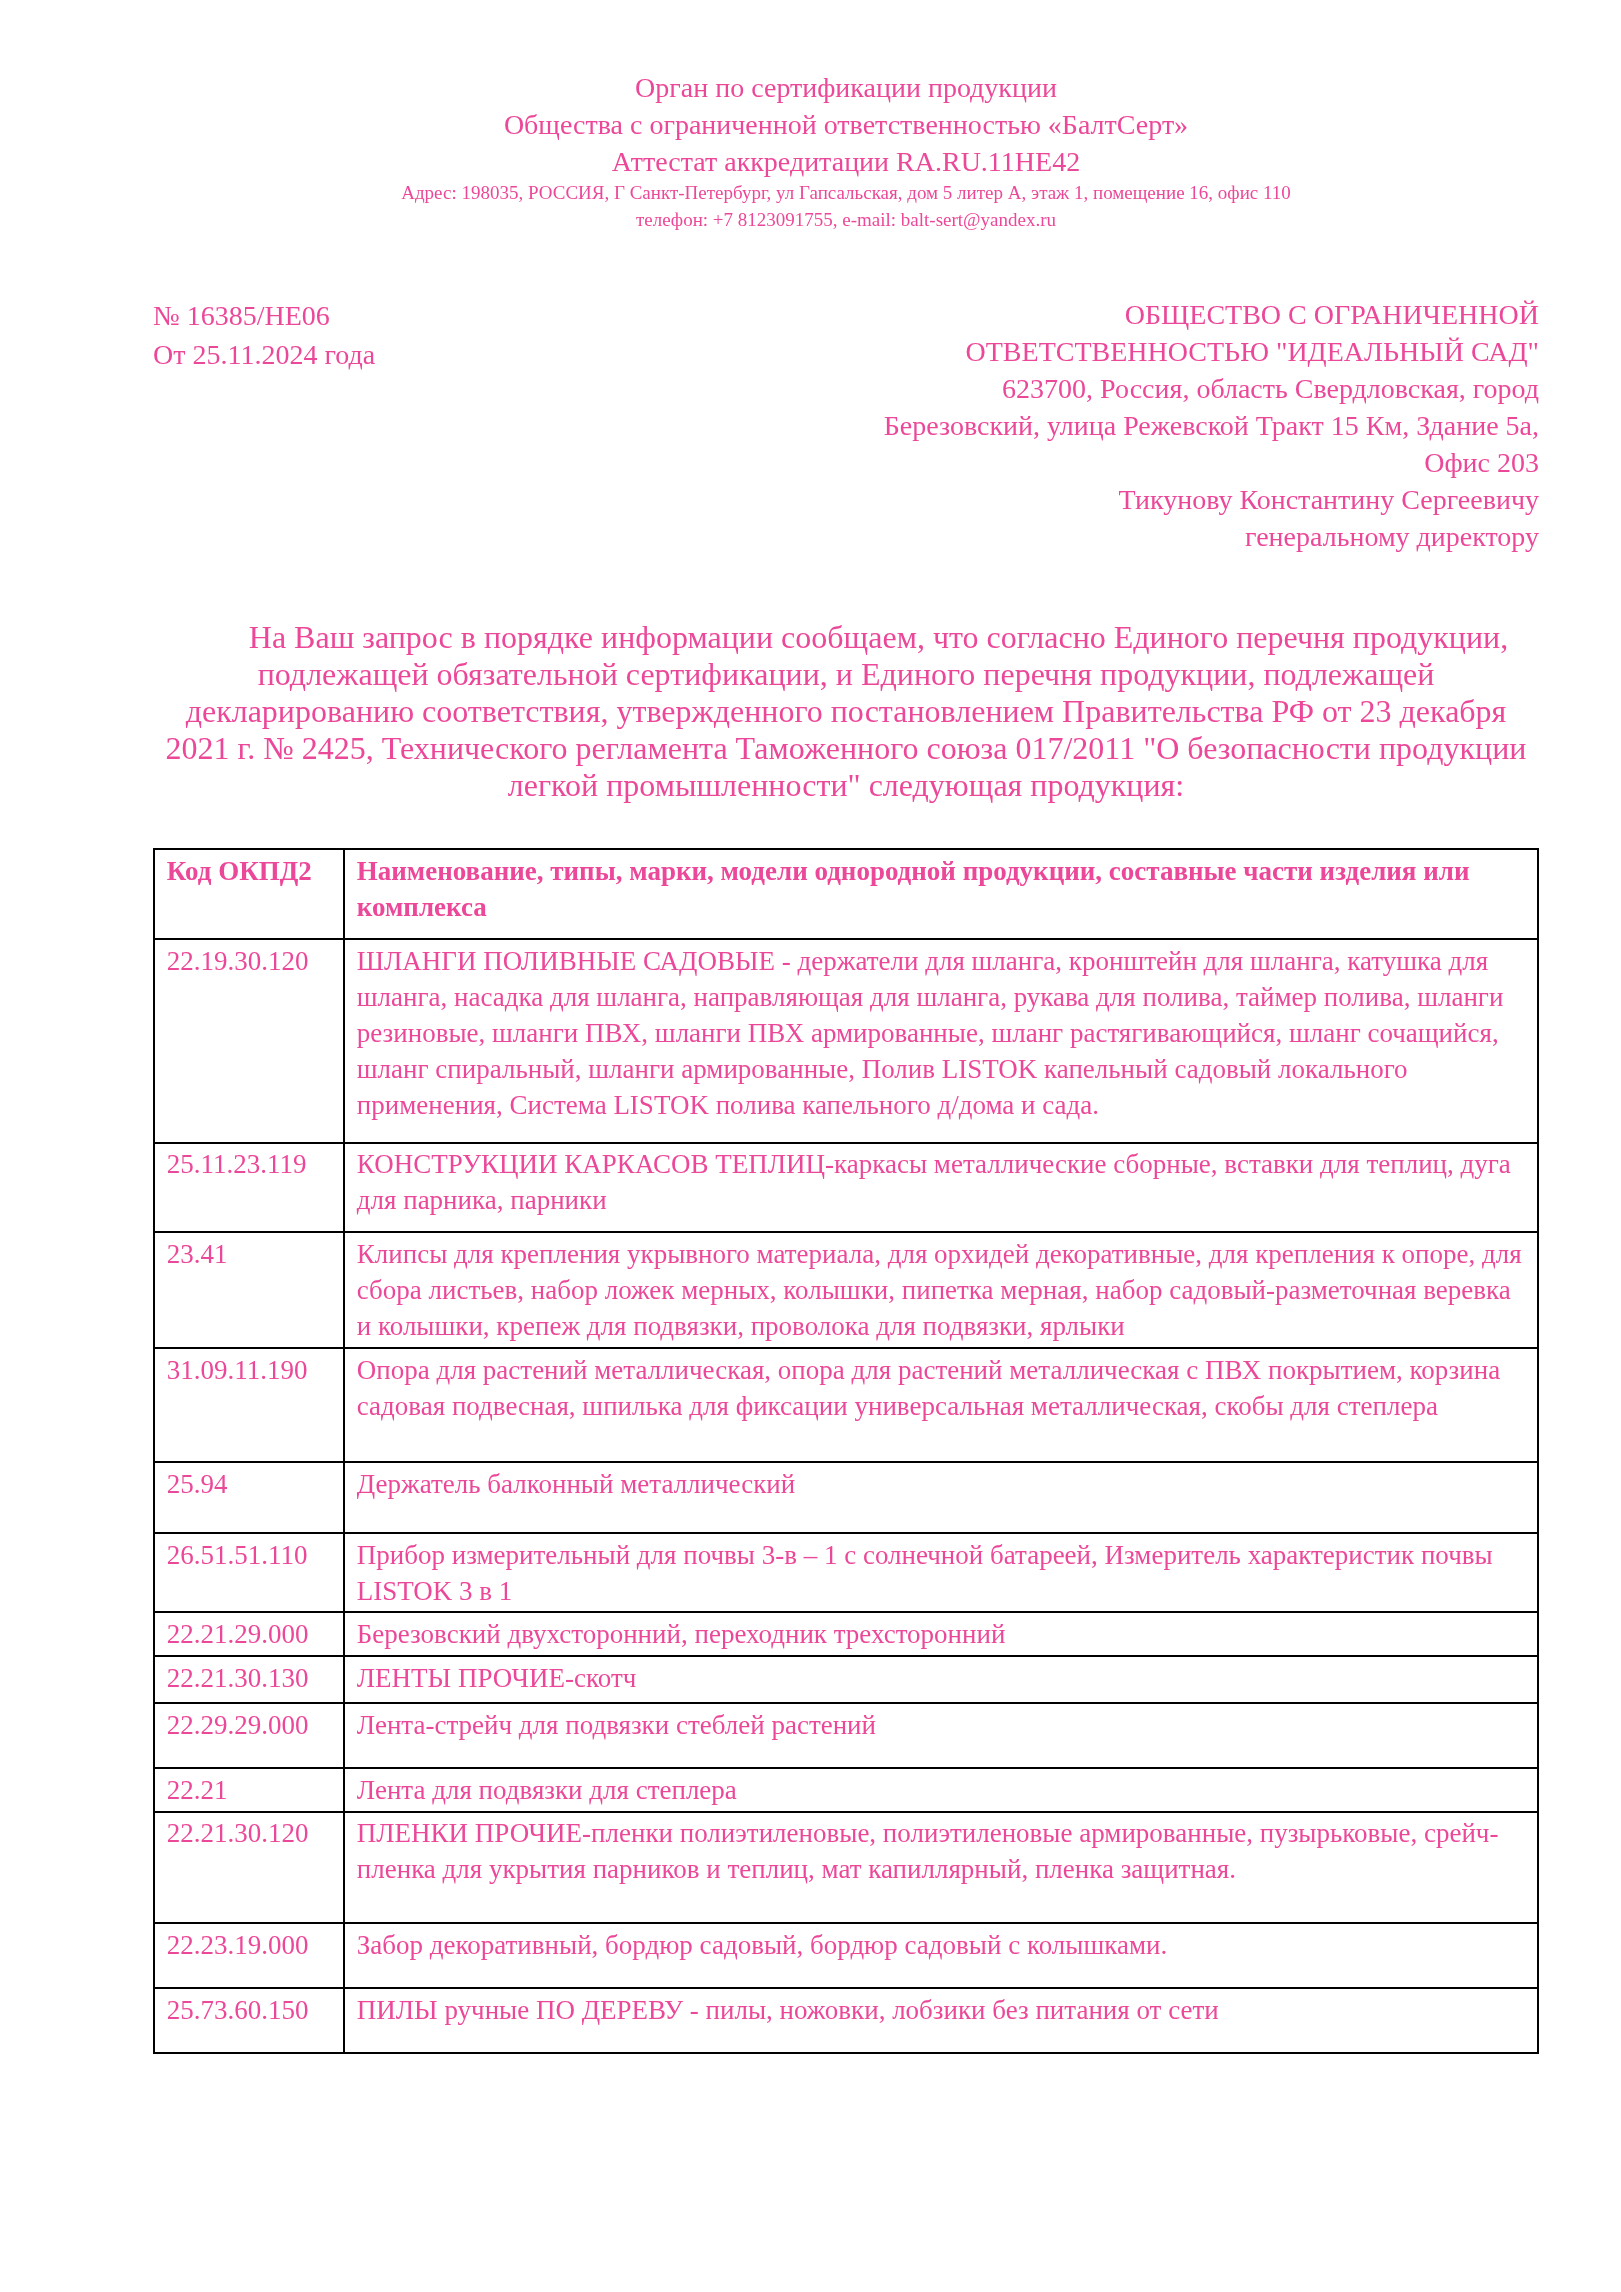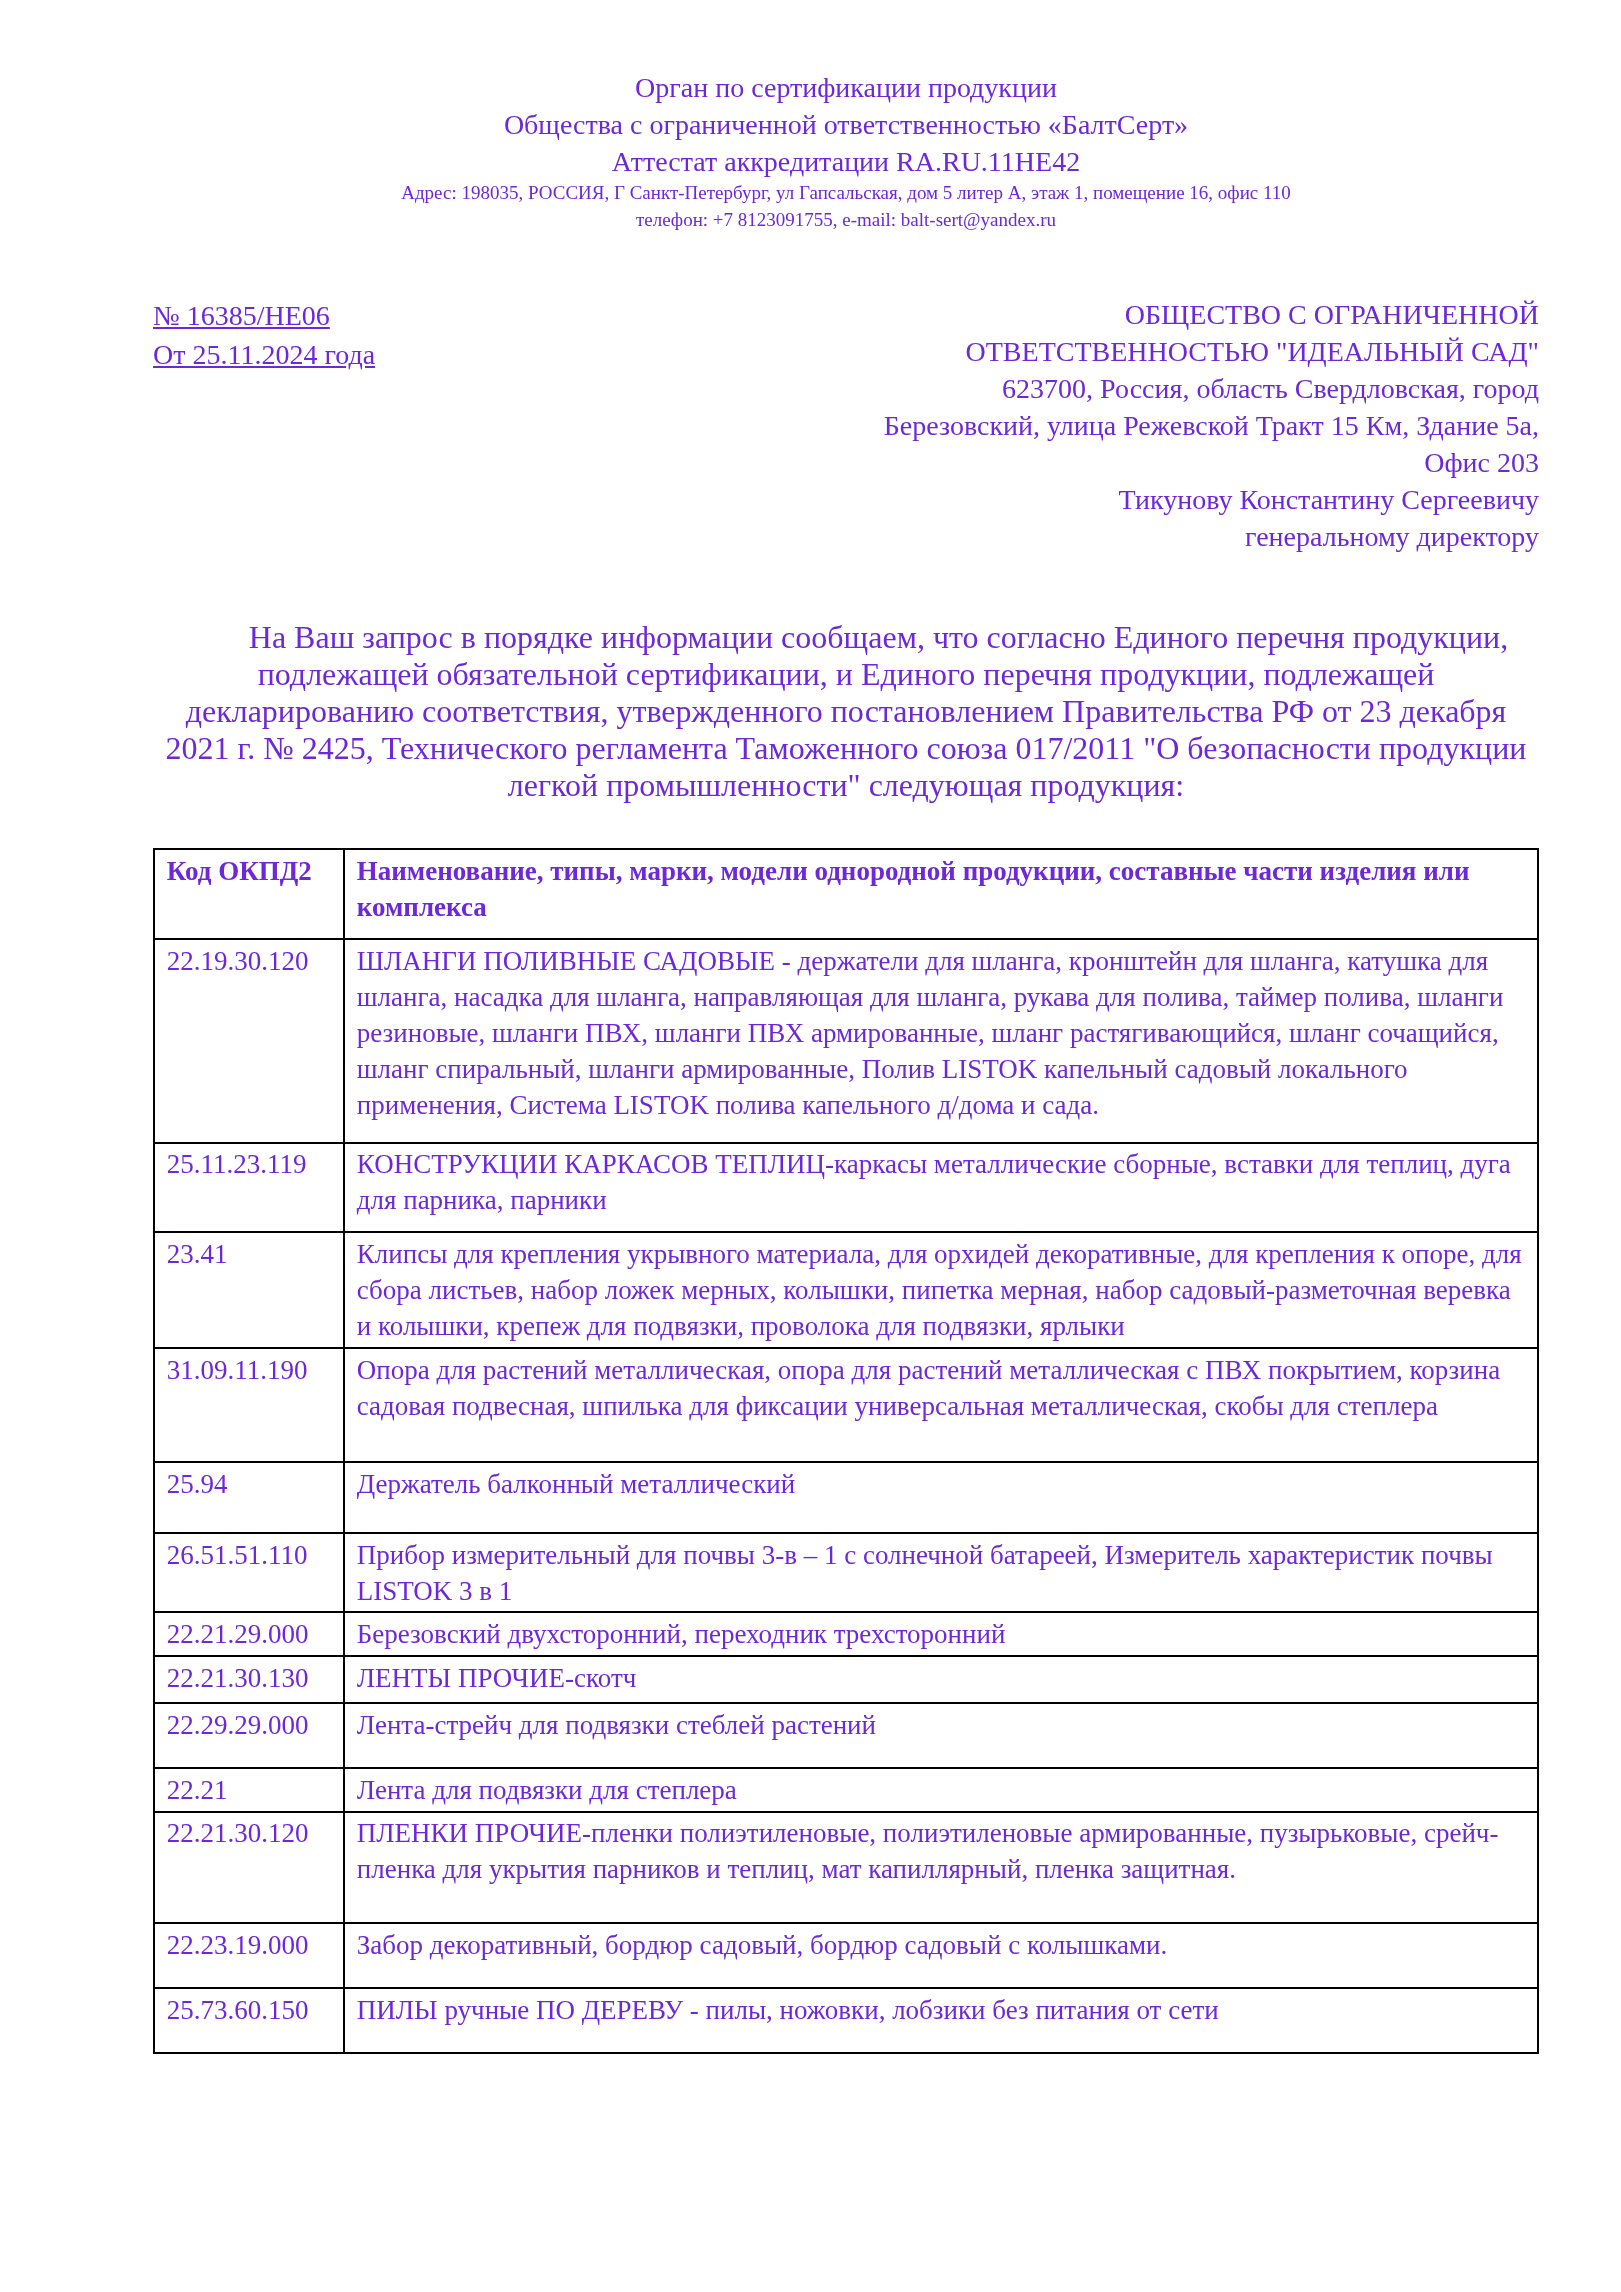--- a/index.html
+++ b/index.html
@@ -1,34 +1,34 @@
 <!DOCTYPE html>
 <html lang="ru"><head>
 <meta charset="utf-8">
 <style>
   html,body { margin:0; padding:0; background:#ffffff; }
   .page {
     position:relative;
     width:1621px; height:2293px;
     background:#ffffff;
-    color:#6d28d9;
+    color:#ec4899;
     font-family:"Liberation Serif","DejaVu Serif",serif;
     overflow:hidden;
     margin:0 auto;
   }
   .content { padding:0 82px 0 153px; }
 
   
   .doc-header { margin-top:69px; text-align:center; }
   .title-line  { font-size:28px; line-height:37px; white-space:nowrap; }
   .address-line{ font-size:19px; line-height:26.5px; white-space:nowrap; }
 
   
   .ref-row { display:flex; justify-content:space-between; align-items:flex-start; margin-top:63px; }
-  .ref-left  { font-size:28px; line-height:39px;text-decoration:underline; }
+  .ref-left  { font-size:28px; line-height:39px; }
   .recipient { text-align:right; font-size:28px; line-height:37px; max-width:902px; }
 
   
   .paragraph {
     margin-top:64px;
     font-size:32px; line-height:37px;
     text-indent:65px;
     text-align:center;
   }
 

